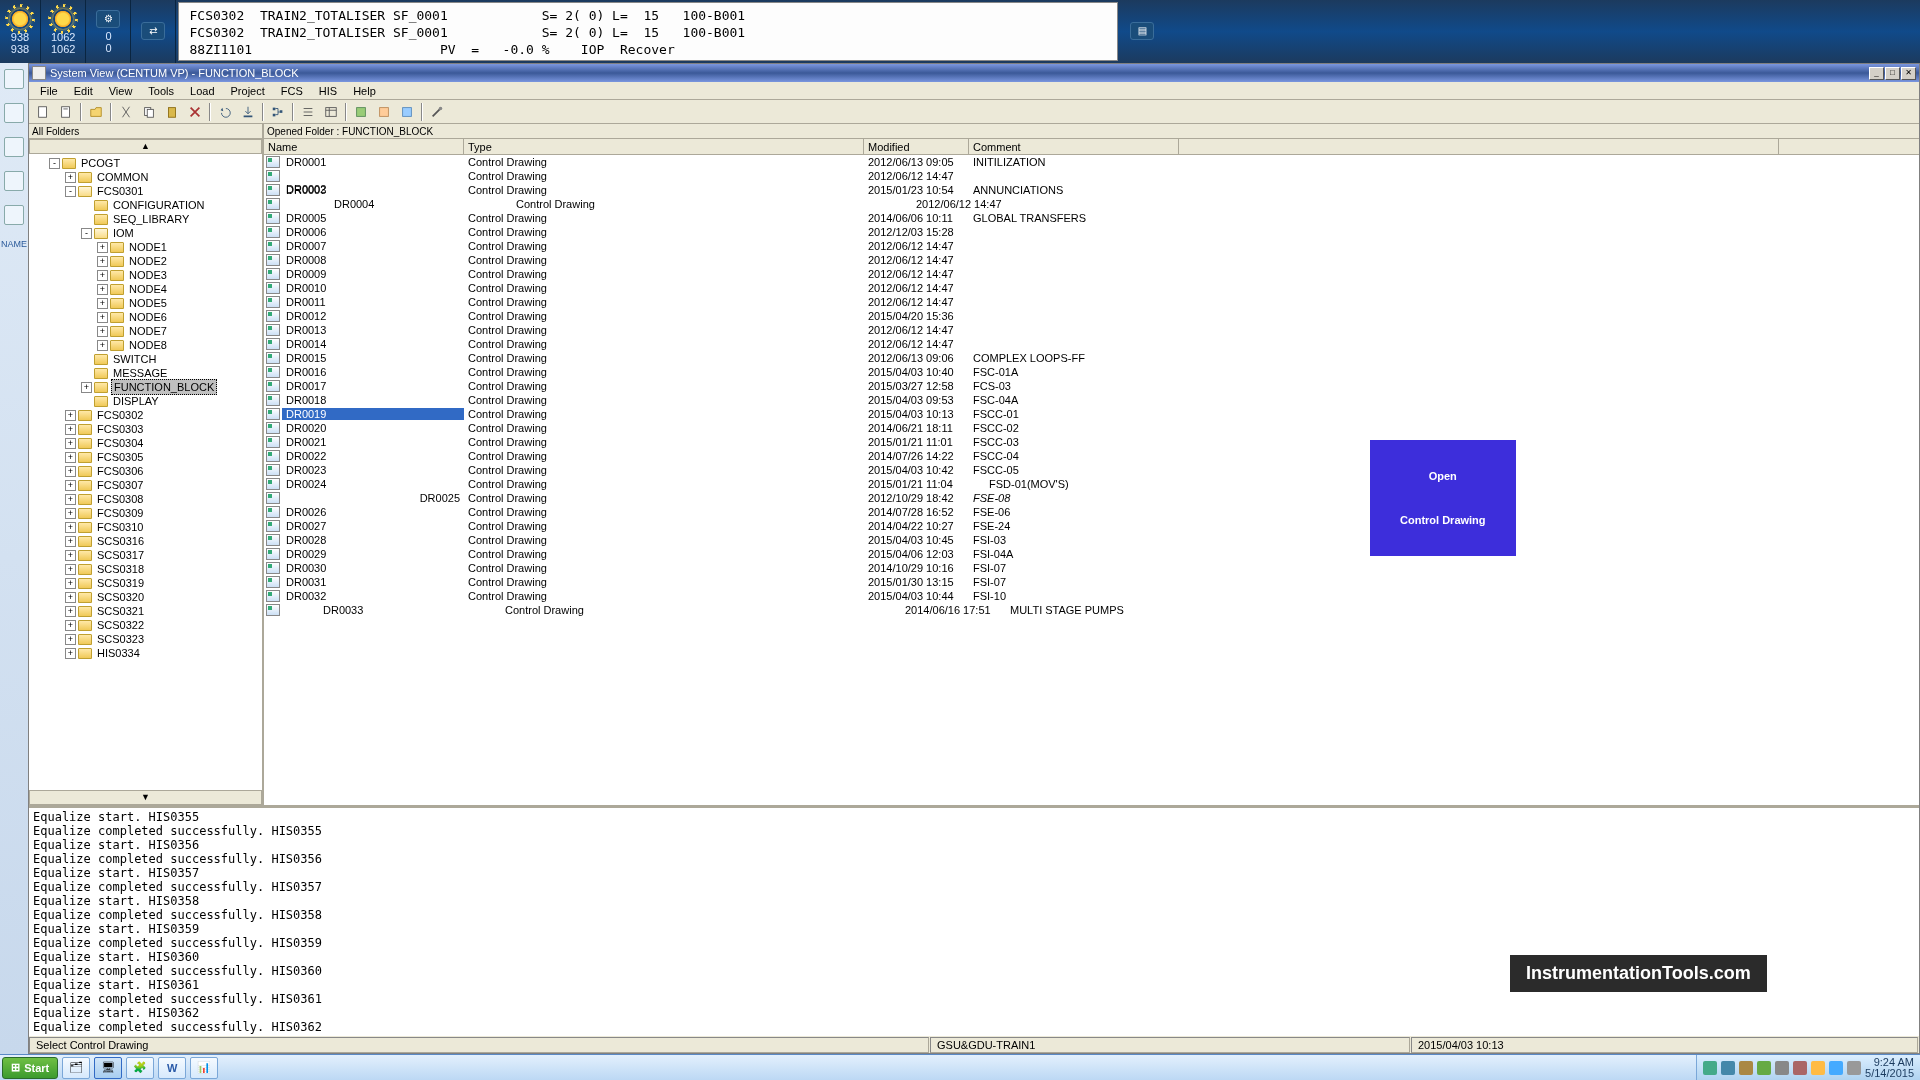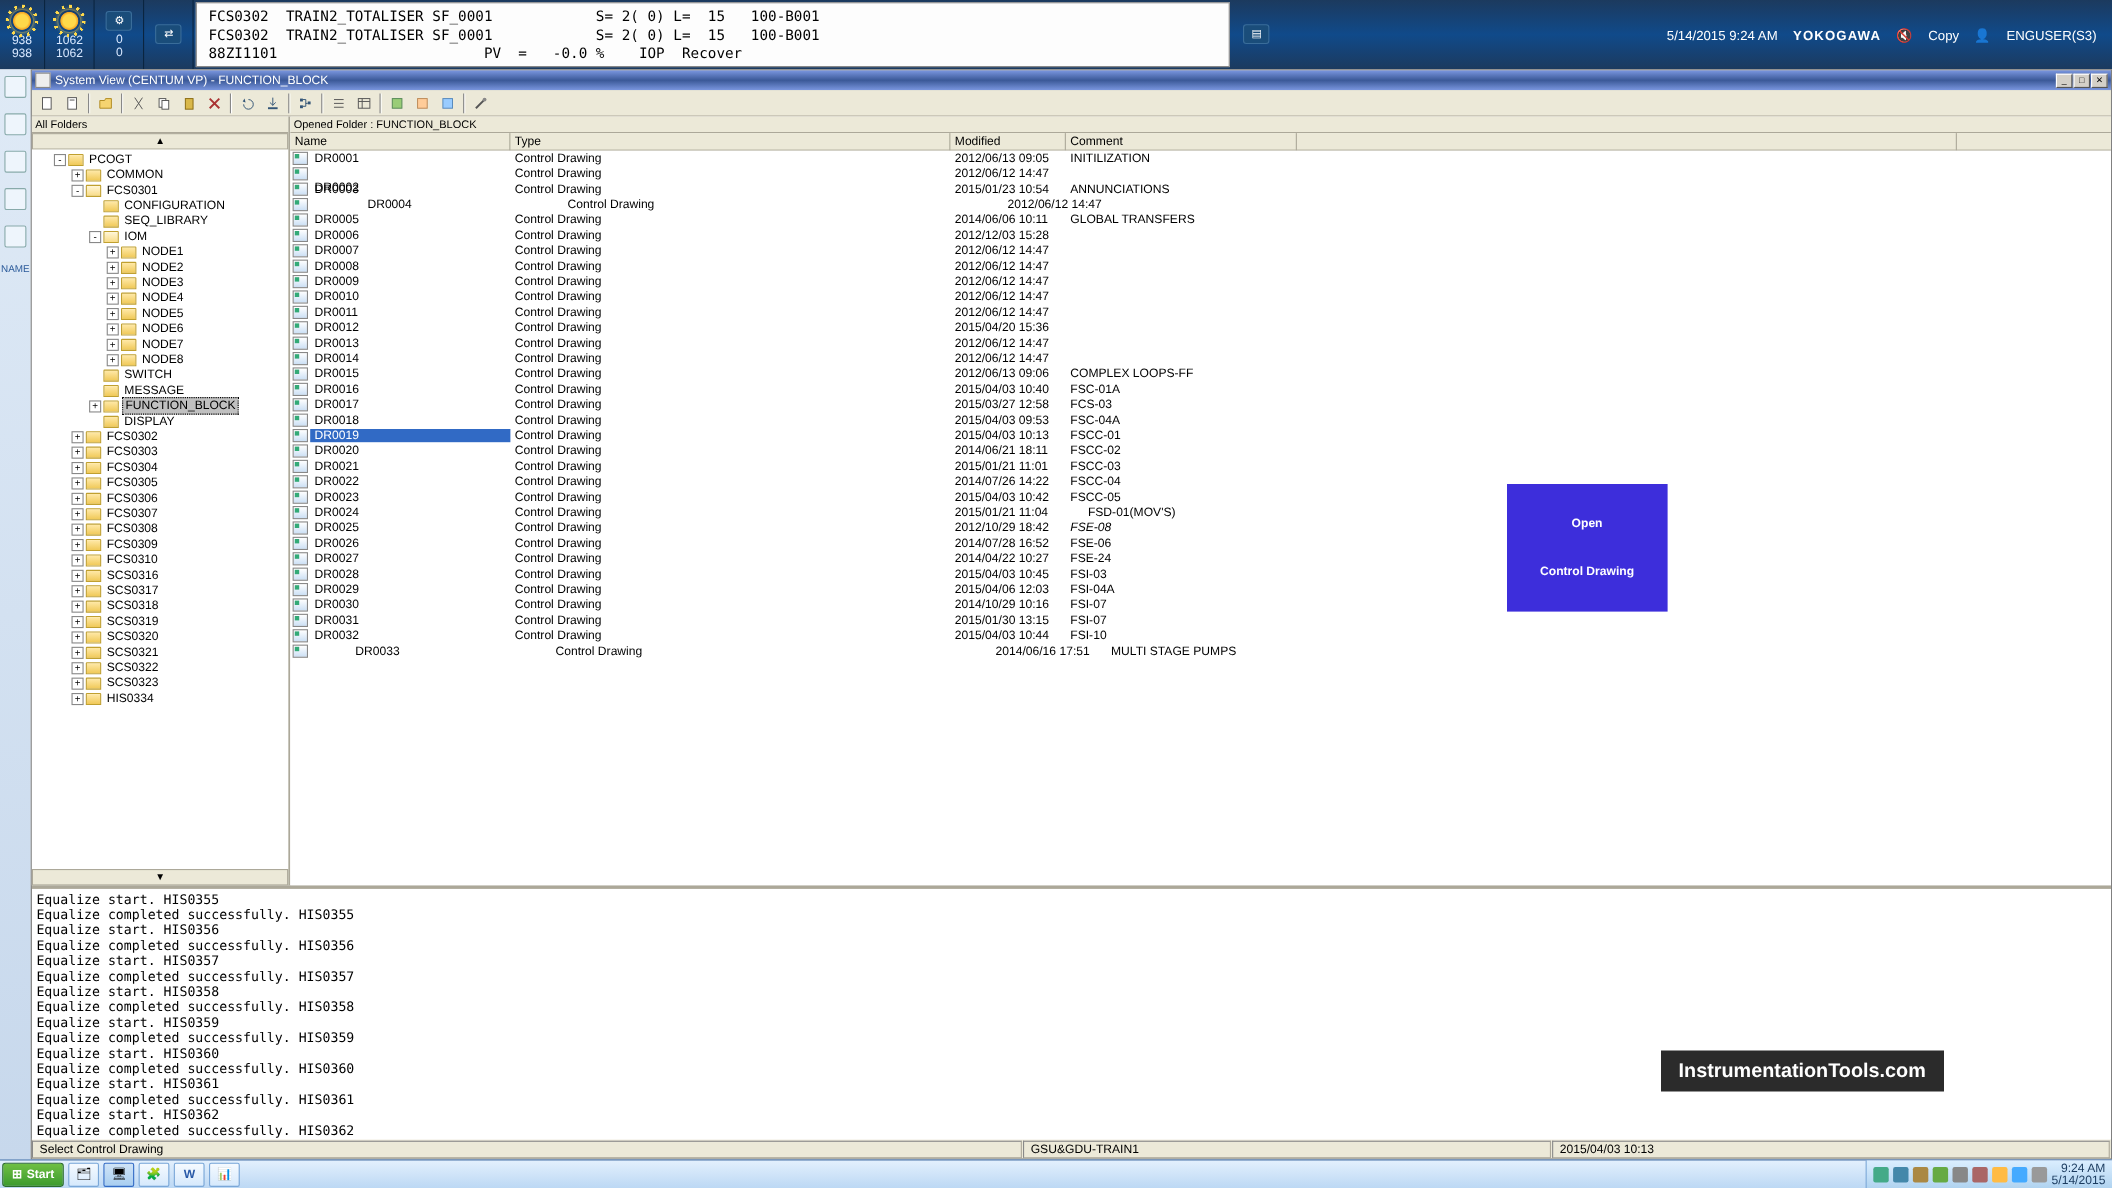--- a/index.html
+++ b/index.html
@@ -87,28 +87,20 @@
   </div>
   <div class="tb-cell">
     <div class="tb-smallbox">⇄</div>
   </div>
   <div class="msg-panel" id="msg-panel">FCS0302  TRAIN2_TOTALISER SF_0001            S= 2( 0) L=  15   100-B001
 FCS0302  TRAIN2_TOTALISER SF_0001            S= 2( 0) L=  15   100-B001
 88ZI1101                        PV  =   -0.0 %    IOP  Recover</div>
   <div class="tb-cell" style="border:none">
     <div class="tb-smallbox">▤</div>
   </div>
-  <div class="tb-right">
-    <span>5/14/2015 9:24 AM</span>
-    <span class="yokogawa">YOKOGAWA</span>
-    <span>🔇</span>
-    <span>Copy</span>
-    <span>👤</span>
-    <span>ENGUSER(S3)</span>
-  </div>
 </div>
 
 <div class="sidebar-strip">
   <div class="ss-btn"></div>
   <div class="ss-btn"></div>
   <div class="ss-btn"></div>
   <div class="ss-btn"></div>
   <div class="ss-btn"></div>
   <div class="ss-label">NAME</div>
 </div>
@@ -116,20 +108,31 @@
 <div class="window-frame">
   <div class="title-bar">
     <span class="wicon"></span>
     <span>System View (CENTUM VP) - FUNCTION_BLOCK</span>
     <div class="title-btns">
       <span>_</span>
       <span>□</span>
       <span>✕</span>
     </div>
   </div>
+  <div class="menu-bar" id="menu-bar">
+      <span>File</span>
+      <span>Edit</span>
+      <span>View</span>
+      <span>Tools</span>
+      <span>Load</span>
+      <span>Project</span>
+      <span>FCS</span>
+      <span>HIS</span>
+      <span>Help</span>
+    </div>
   <div class="tool-bar">
     <div class="tb-btn">
         <svg viewBox="0 0 16 16">
           <rect x="3" y="2" width="9" height="12" fill="#fff" stroke="#555"></rect>
         </svg>
       </div>
     <div class="tb-btn">
         <svg viewBox="0 0 16 16">
           <rect x="3" y="2" width="9" height="12" fill="#fff" stroke="#555"></rect>
           <rect x="5" y="4" width="5" height="1" fill="#555"></rect>
@@ -696,21 +699,21 @@
             </div>
             <div class="lrow">
               <span class="licon"></span>
               <span class="lcell lname" style="width: 182px;">DR0024</span>
               <span class="lcell" style="width: 400px;">Control Drawing</span>
               <span class="lcell" style="width: 105px;">2015/01/21 11:04</span>
               <span class="lcell" style="width: 210px; margin-left: 16px;">FSD-01(MOV'S)</span>
             </div>
             <div class="lrow">
               <span class="licon"></span>
-              <span class="lcell lname" style="width: 182px;">DR0025</span>
+              <span class="lcell lname" style="width: 182px; text-align: right;">DR0025</span>
               <span class="lcell" style="width: 400px;">Control Drawing</span>
               <span class="lcell" style="width: 105px;">2012/10/29 18:42</span>
               <span class="lcell" style="width: 210px; font-style: italic;">FSE-08</span>
             </div>
             <div class="lrow">
               <span class="licon"></span>
               <span class="lcell lname" style="width: 182px;">DR0026</span>
               <span class="lcell" style="width: 400px;">Control Drawing</span>
               <span class="lcell" style="width: 105px;">2014/07/28 16:52</span>
               <span class="lcell" style="width: 210px;">FSE-06</span>

